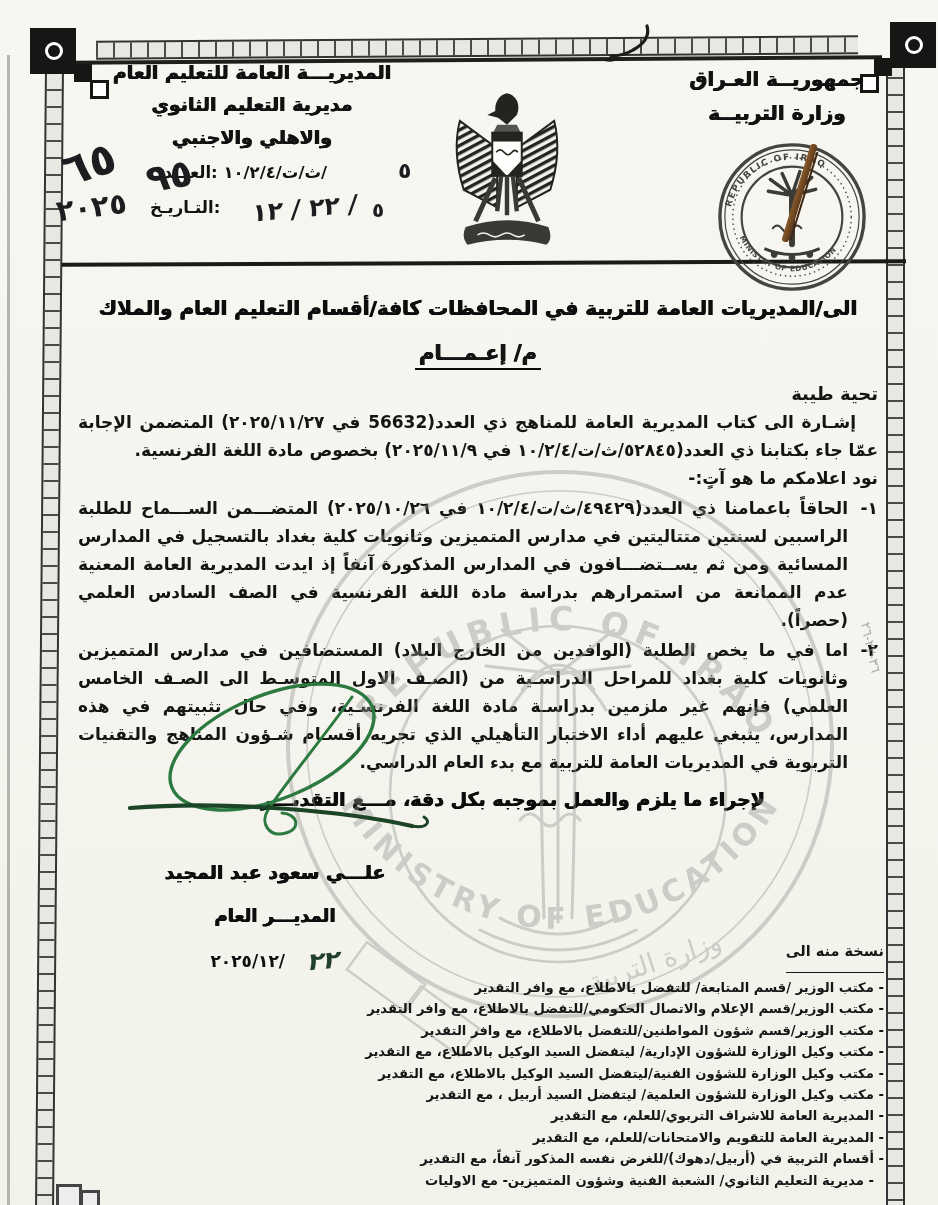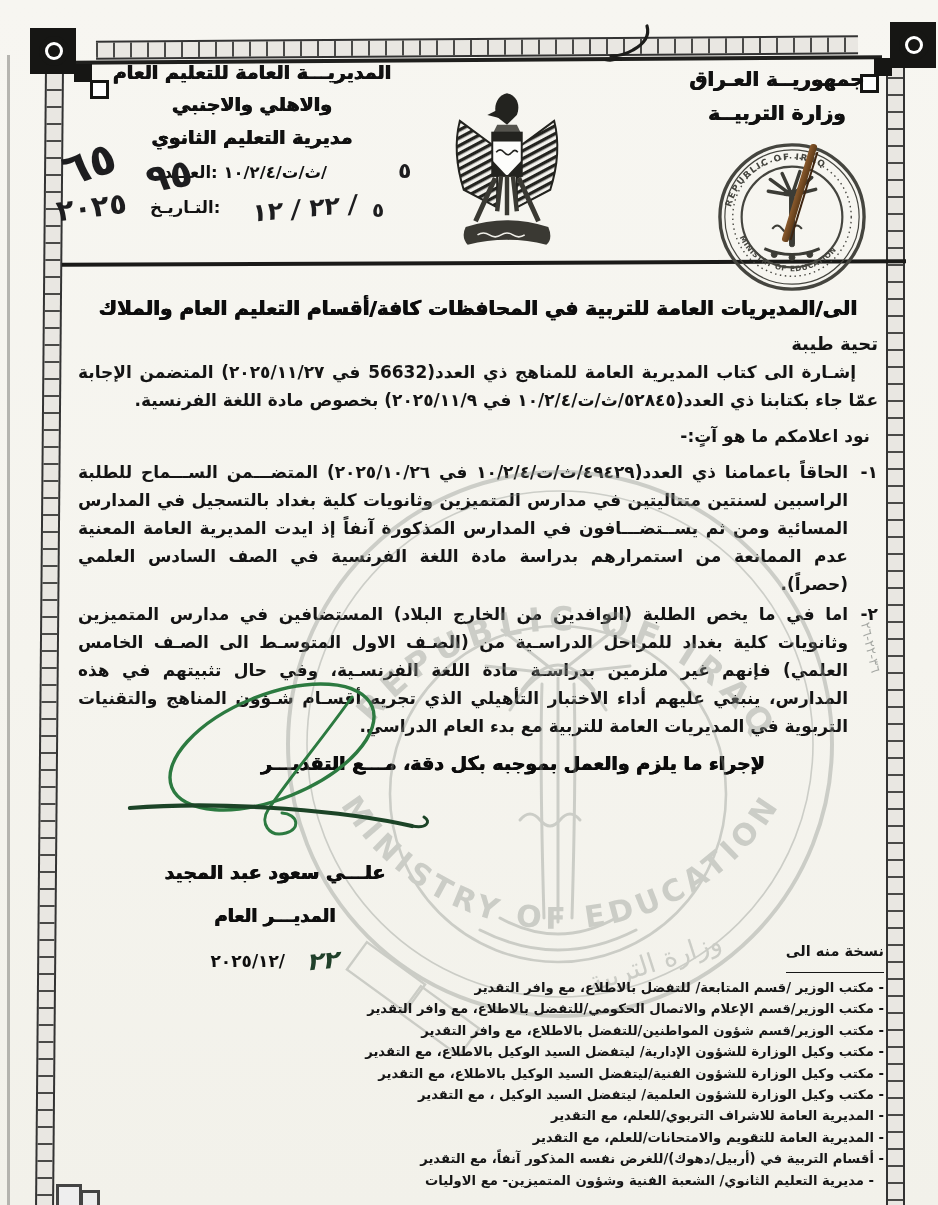--- a/index.html
+++ b/index.html
@@ -27,21 +27,21 @@
   
   .divider{position:absolute;left:62px;top:261px;width:844px;height:3.5px;background:#1a1a18;transform:rotate(-.25deg);}
   
   .letter{position:absolute;left:78px;top:284px;width:800px;direction:rtl;color:#141414;z-index:2;}
   .recipient{text-align:center;font-size:20px;margin-top:12px;white-space:nowrap;color:#0d0d0d;}
   .subject{text-align:center;margin-top:21px;}
   .subject span{display:inline-block;font-size:21px;border-bottom:2.6px solid #0d0d0d;padding:0 4px 3px;}
   .greeting{text-align:right;font-size:18px;font-weight:bold;margin-top:13px;}
   p.body-p{font-size:17px;font-weight:bold;line-height:28px;text-align:justify;margin:4px 0 0;}
   p.p1{text-indent:22px;}
-  .intro-line{font-size:17px;font-weight:bold;line-height:28px;margin:8px;}
+  .intro-line{font-size:17px;font-weight:bold;line-height:28px;margin:0;}
   .item{display:flex;direction:rtl;margin-top:2px;}
   .item .marker{flex:0 0 30px;font-size:17px;font-weight:bold;line-height:28px;}
   .item .txt{flex:1;font-size:17px;font-weight:bold;line-height:28px;text-align:justify;}
   .closing{text-align:center;font-size:19px;margin-top:12px;padding-left:70px;color:#0c0c0c;}
   
   .sig{position:absolute;left:130px;top:818px;width:290px;text-align:center;direction:rtl;color:#0e0e0e;z-index:4;margin-top:43px;}
   .sig .name{font-size:19px;}
   .sig .role{font-size:18px;margin-top:22px;}
   .sig .date-row{margin-top:20px;display:flex;direction:ltr;justify-content:center;align-items:center;gap:24px;font-size:17px;font-weight:bold;}
   .sig .hand-day{color:#20402a;font-size:25px;transform:skewX(-18deg) rotate(-6deg);letter-spacing:-3px;}
@@ -99,22 +99,22 @@
     <path d="M20 40 q8 2 14 -2" stroke="#1c1c1a" stroke-width="2" fill="none"></path>
   </svg>
 
   <div class="org org-right hv">
     <div>جمهوريــة العـراق</div>
     <div>وزارة التربيــة</div>
   </div>
 
   <div class="org org-left hv">
     <div>المديريـــة العامة للتعليم العام</div>
+    <div>مديرية التعليم الثانوي</div>
     <div>والاهلي والاجنبي</div>
-    <div>مديرية التعليم الثانوي</div>
   </div>
 
   <div class="numline" style="left:155px;top:163px;">
     <span>العـــدد:</span>
     <bdo dir="ltr">١٠/٢/٤/ت/ث/</bdo>
   </div>
   <div class="numline" style="left:150px;top:198px;">
     <span>التـاريـخ:</span>
   </div>
   <div class="hand" style="left:62px;top:138px;font-size:44px;transform:rotate(-18deg);">٦٥</div>
@@ -210,20 +210,23 @@
     <g stroke="#90958f" fill="none" stroke-width="2.4">
       <rect x="92" y="512" width="72" height="34" transform="rotate(36 128 529)"></rect>
       <rect x="146" y="556" width="72" height="34" transform="rotate(36 182 573)"></rect>
     </g>
     <text x="334" y="544" font-size="27" fill="#90958f" transform="rotate(-18 334 544)">وزارة التربية</text>
   </svg>
   <div class="sidecode">٣٦-٢٢-٢٦</div>
 
   <div class="letter">
     <div class="recipient hv">الى/المديريات العامة للتربية في المحافظات كافة/أقسام التعليم العام والملاك</div>
+    <div class="subject">
+      <span class="hv">م/ إعـمـــام</span>
+    </div>
     <div class="greeting">تحية طيبة</div>
 
     <p class="body-p p1"><span>إشـارة الى كتاب المديرية العامة للمناهج ذي العدد(</span><bdo dir="ltr">56632</bdo><span> في </span><bdo dir="ltr">٢٠٢٥/١١/٢٧</bdo><span>) المتضمن الإجابة عمّا جاء بكتابنا ذي العدد(</span><bdo dir="ltr">١٠/٢/٤/ت/ث/٥٢٨٤٥</bdo><span> في </span><bdo dir="ltr">٢٠٢٥/١١/٩</bdo><span>) بخصوص مادة اللغة الفرنسية.</span></p>
 
     <p class="intro-line">نود اعلامكم ما هو آتٍ:-</p>
 
     <div class="item">
       <span class="marker">١-</span>
       <span class="txt"><span>الحاقاً باعمامنا ذي العدد(</span><bdo dir="ltr">١٠/٢/٤/ت/ث/٤٩٤٢٩</bdo><span> في </span><bdo dir="ltr">٢٠٢٥/١٠/٢٦</bdo><span>) المتضـــمن الســـماح للطلبة الراسبين لسنتين متتاليتين في مدارس المتميزين وثانويات كلية بغداد بالتسجيل في المدارس المسائية ومن ثم يســتضـــافون في المدارس المذكورة آنفاً إذ ايدت المديرية العامة المعنية عدم الممانعة من استمرارهم بدراسة مادة اللغة الفرنسية في الصف السادس العلمي (حصراً).</span></span>
     </div>
@@ -254,20 +257,20 @@
     </div>
   </div>
 
   <div class="cc">
     <span class="cc-title">نسخة منه الى</span>
     <div class="cc-item">مكتب الوزير /قسم المتابعة/ للتفضل بالاطلاع، مع وافر التقدير</div>
     <div class="cc-item">مكتب الوزير/قسم الإعلام والاتصال الحكومي/للتفضل بالاطلاع، مع وافر التقدير</div>
     <div class="cc-item">مكتب الوزير/قسم شؤون المواطنين/للتفضل بالاطلاع، مع وافر التقدير</div>
     <div class="cc-item">مكتب وكيل الوزارة للشؤون الإدارية/ ليتفضل السيد الوكيل بالاطلاع، مع التقدير</div>
     <div class="cc-item">مكتب وكيل الوزارة للشؤون الفنية/ليتفضل السيد الوكيل بالاطلاع، مع التقدير</div>
-    <div class="cc-item">مكتب وكيل الوزارة للشؤون العلمية/ ليتفضل السيد الوكيل ، مع التقدير</div>
+    <div class="cc-item">مكتب وكيل الوزارة للشؤون العلمية/ ليتفضل السيد أربيل ، مع التقدير</div>
     <div class="cc-item">المديرية العامة للاشراف التربوي/للعلم، مع التقدير</div>
     <div class="cc-item">المديرية العامة للتقويم والامتحانات/للعلم، مع التقدير</div>
     <div class="cc-item">أقسام التربية في (أربيل/دهوك)/للغرض نفسه المذكور آنفاً، مع التقدير</div>
     <div class="cc-item" style="padding-right:10px;">مديرية التعليم الثانوي/ الشعبة الفنية وشؤون المتميزين- مع الاوليات</div>
   </div>
 
 </div>
 
 </body></html>

